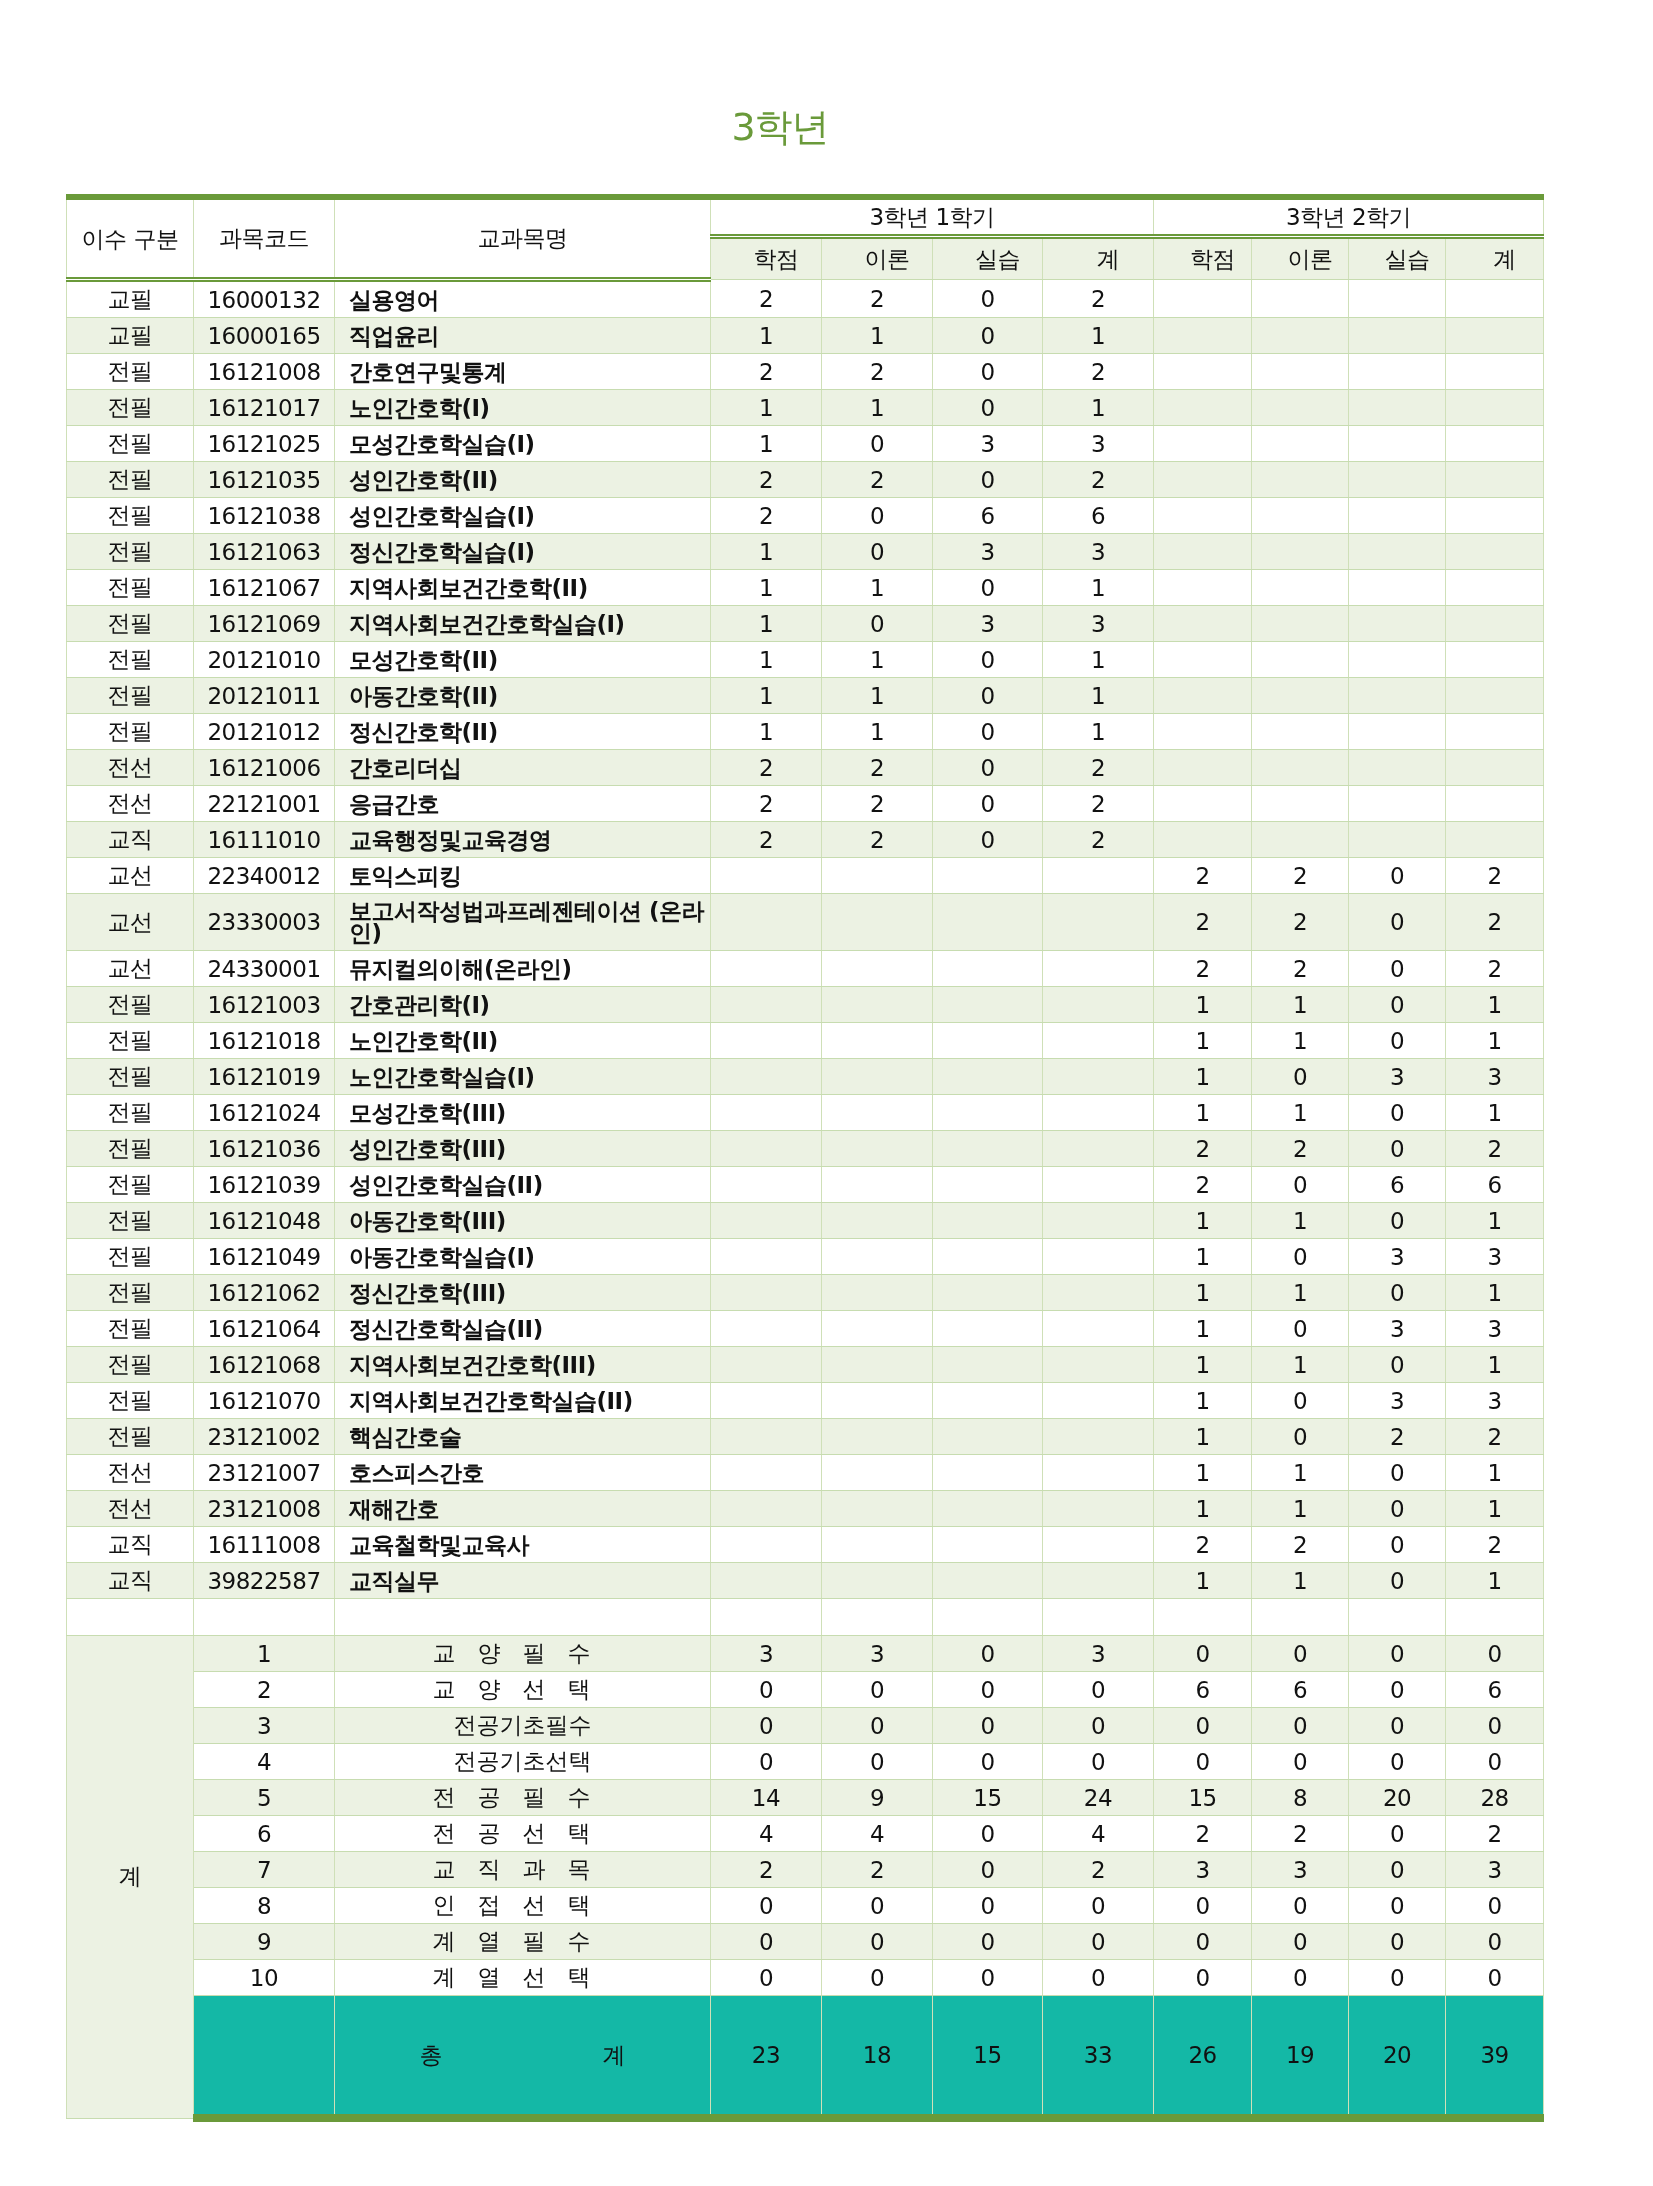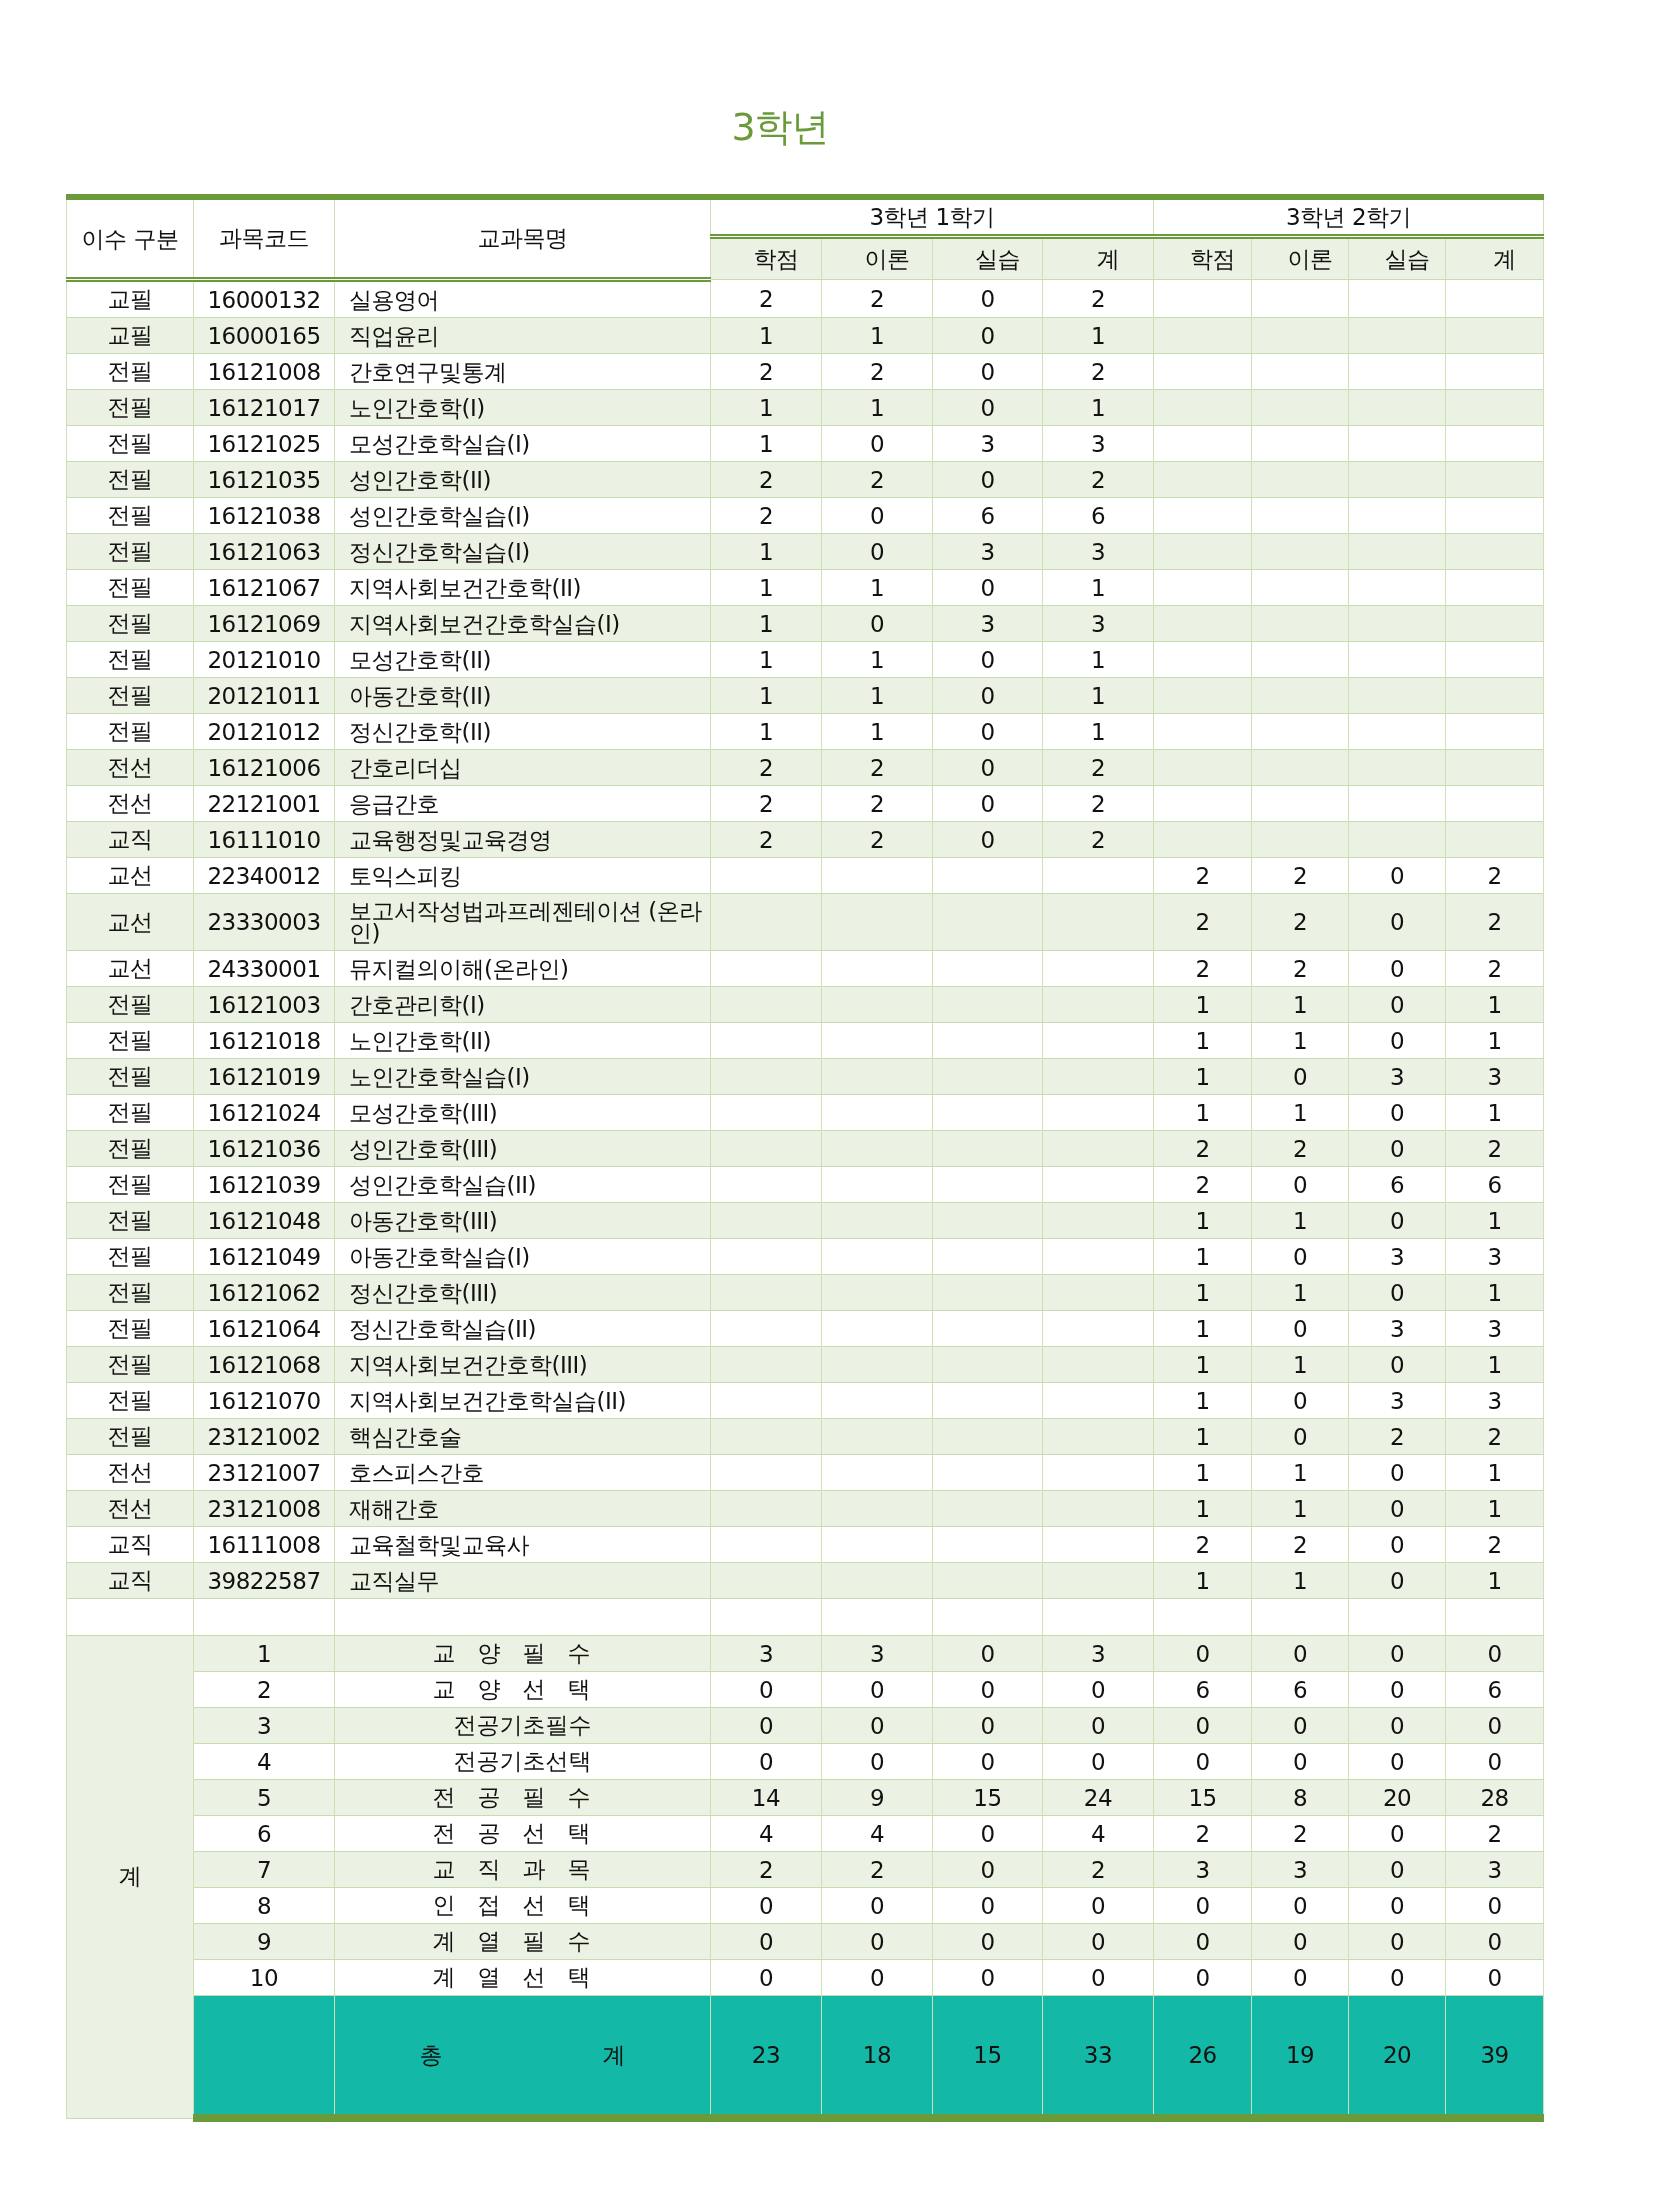--- a/index.html
+++ b/index.html
@@ -3,21 +3,21 @@
 <meta charset="utf-8">
 <style>
   html, body { margin:0; padding:0; background:#ffffff; }
   body { width:1653px; height:2186px; position:relative; font-family:"DejaVu Sans","Liberation Sans",sans-serif; color:#111; }
   .title { position:absolute; top:102px; left:0; width:1560px; text-align:center; font-size:38px; color:#6a9a3a; letter-spacing:-1px; }
   table.curr { position:absolute; top:194px; left:45px; width:1477px; border-collapse:collapse; table-layout:fixed; font-size:23px; letter-spacing:-0.5px;margin-left:21px; }
   table.curr td, table.curr th { border-left:1px solid #cfe0b8; border-right:1px solid #cfe0b8; padding:0; text-align:center; vertical-align:middle; font-weight:normal; white-space:nowrap; overflow:hidden; }
   table.curr tr.body-row td { height:35px; border-bottom:1px solid #c7dcb0; }
   table.curr tr.body-row.tall td { height:56px; }
   table.curr tr.alt td { background:#ecf2e3; }
-  table.curr td.name { text-align:left; padding-left:14px; white-space:normal; line-height:22px; }
+  table.curr td.name { text-align:left; padding-left:14px; white-space:normal; line-height:22px;font-weight:bold; }
   thead tr.h1 th { border-top:6px solid #6a9a3a; height:34px; }
   thead tr.h2 th { height:40px; background:#ecf2e3; border-top:5px double #6a9a3a; border-bottom:1px solid #c7dcb0;padding-left:20px; }
   thead th.rowspan3 { background:#fff; border-bottom:5px double #6a9a3a !important; }
   thead th.kind { line-height:38px; white-space:normal; }
   tr.spacer td { height:36px; border-bottom:1px solid #c7dcb0; }
   tr.sum td { height:35px; border-bottom:1px solid #c7dcb0; }
   tr.sum.alt td { background:#ecf2e3; }
   td.sum-label { background:#ecf2e3 !important; }
   td.cat { letter-spacing:22px; padding-left:22px; }
   td.cat.tight { letter-spacing:0; padding-left:0; }

